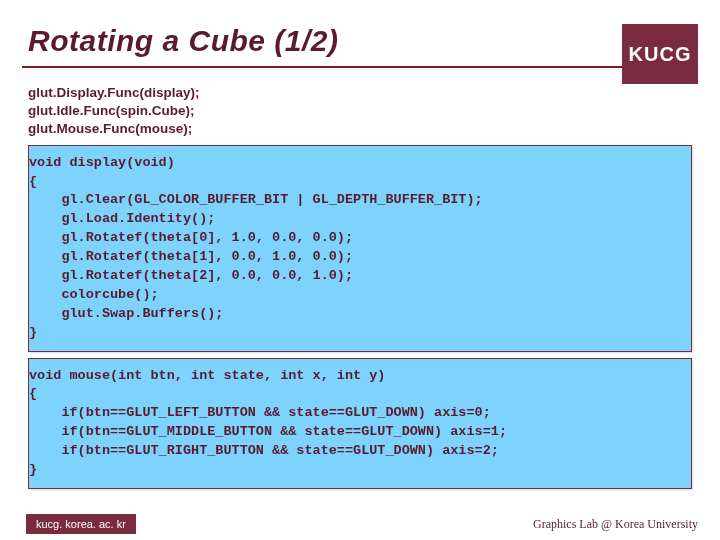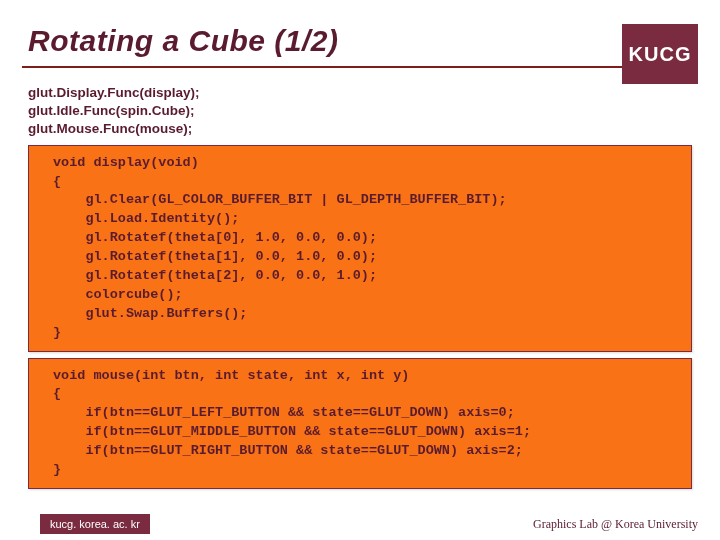--- a/index.html
+++ b/index.html
@@ -48,35 +48,35 @@
     font-family: Liberation Sans, sans-serif;
     font-size: 13.5px;
     color: #5a1b2e;
     font-weight: bold;
     line-height: 1.35;
     white-space: pre;
   }
   .code-box {
     margin: 6px 28px 0 28px;
     border: 1px solid #7a2b3f;
-    background: #f97316;
-    padding: 8px 24px;
+    background: #7dd3fc;
+    padding: 8px 0;
     box-shadow: 1px 1px 2px rgba(0,0,0,0.15);
   }
   .code-box pre {
     font-family: 'Courier New', Courier, monospace;
     font-size: 13.5px;
     font-weight: bold;
     color: #5a1b2e;
     line-height: 1.4;
     white-space: pre;
   }
   .footer {
     position: absolute;
-    left: 18px;
+    left: 4px;
     right: 0;
     bottom: 0;
     height: 28px;
   }
   .footer-left {
     position: absolute;
     left: 22px;
     bottom: 6px;
     background: #7a2b3f;
     color: #fff;

